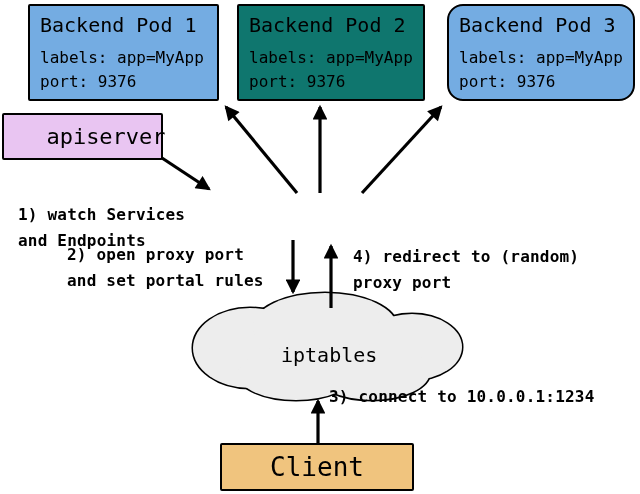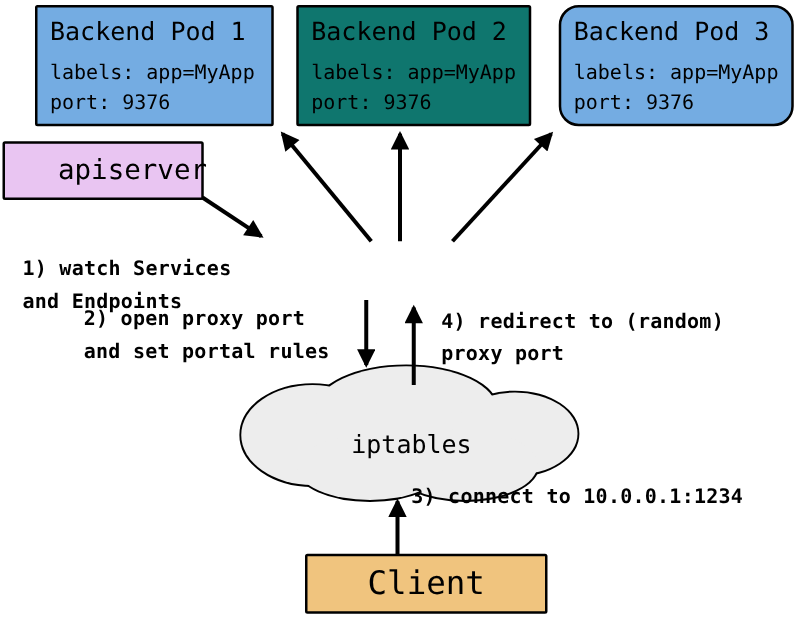--- a/index.html
+++ b/index.html
@@ -26,21 +26,21 @@
     justify-content:flex-start;align-items:flex-start;
     flex-direction:column;
     background:#74ace2;
     padding:5px 0 0 10px;
   }
   .pod-title{font-size:20px;line-height:28px;white-space:nowrap;}
   .pod-line{font-size:16px;line-height:24px;white-space:nowrap;}
   .pod-line.first{margin-top:7px;}
   #apiserver-box{background:#e9c5f2;font-size:22px;}
   #kubeproxy-box{background:#a8e16c;font-size:24px;}
-  #client-box{background:#f0c47e;font-size:26px;margin-left:24px;}
+  #client-box{background:#f0c47e;font-size:26px;}
   #iptables-label{
     position:absolute;left:281px;top:343px;
     font-size:20px;white-space:nowrap;
   }
   .annotation{
     position:absolute;
     font-weight:bold;
     font-size:16px;line-height:26px;
     letter-spacing:0.2px;
     white-space:pre-line;

